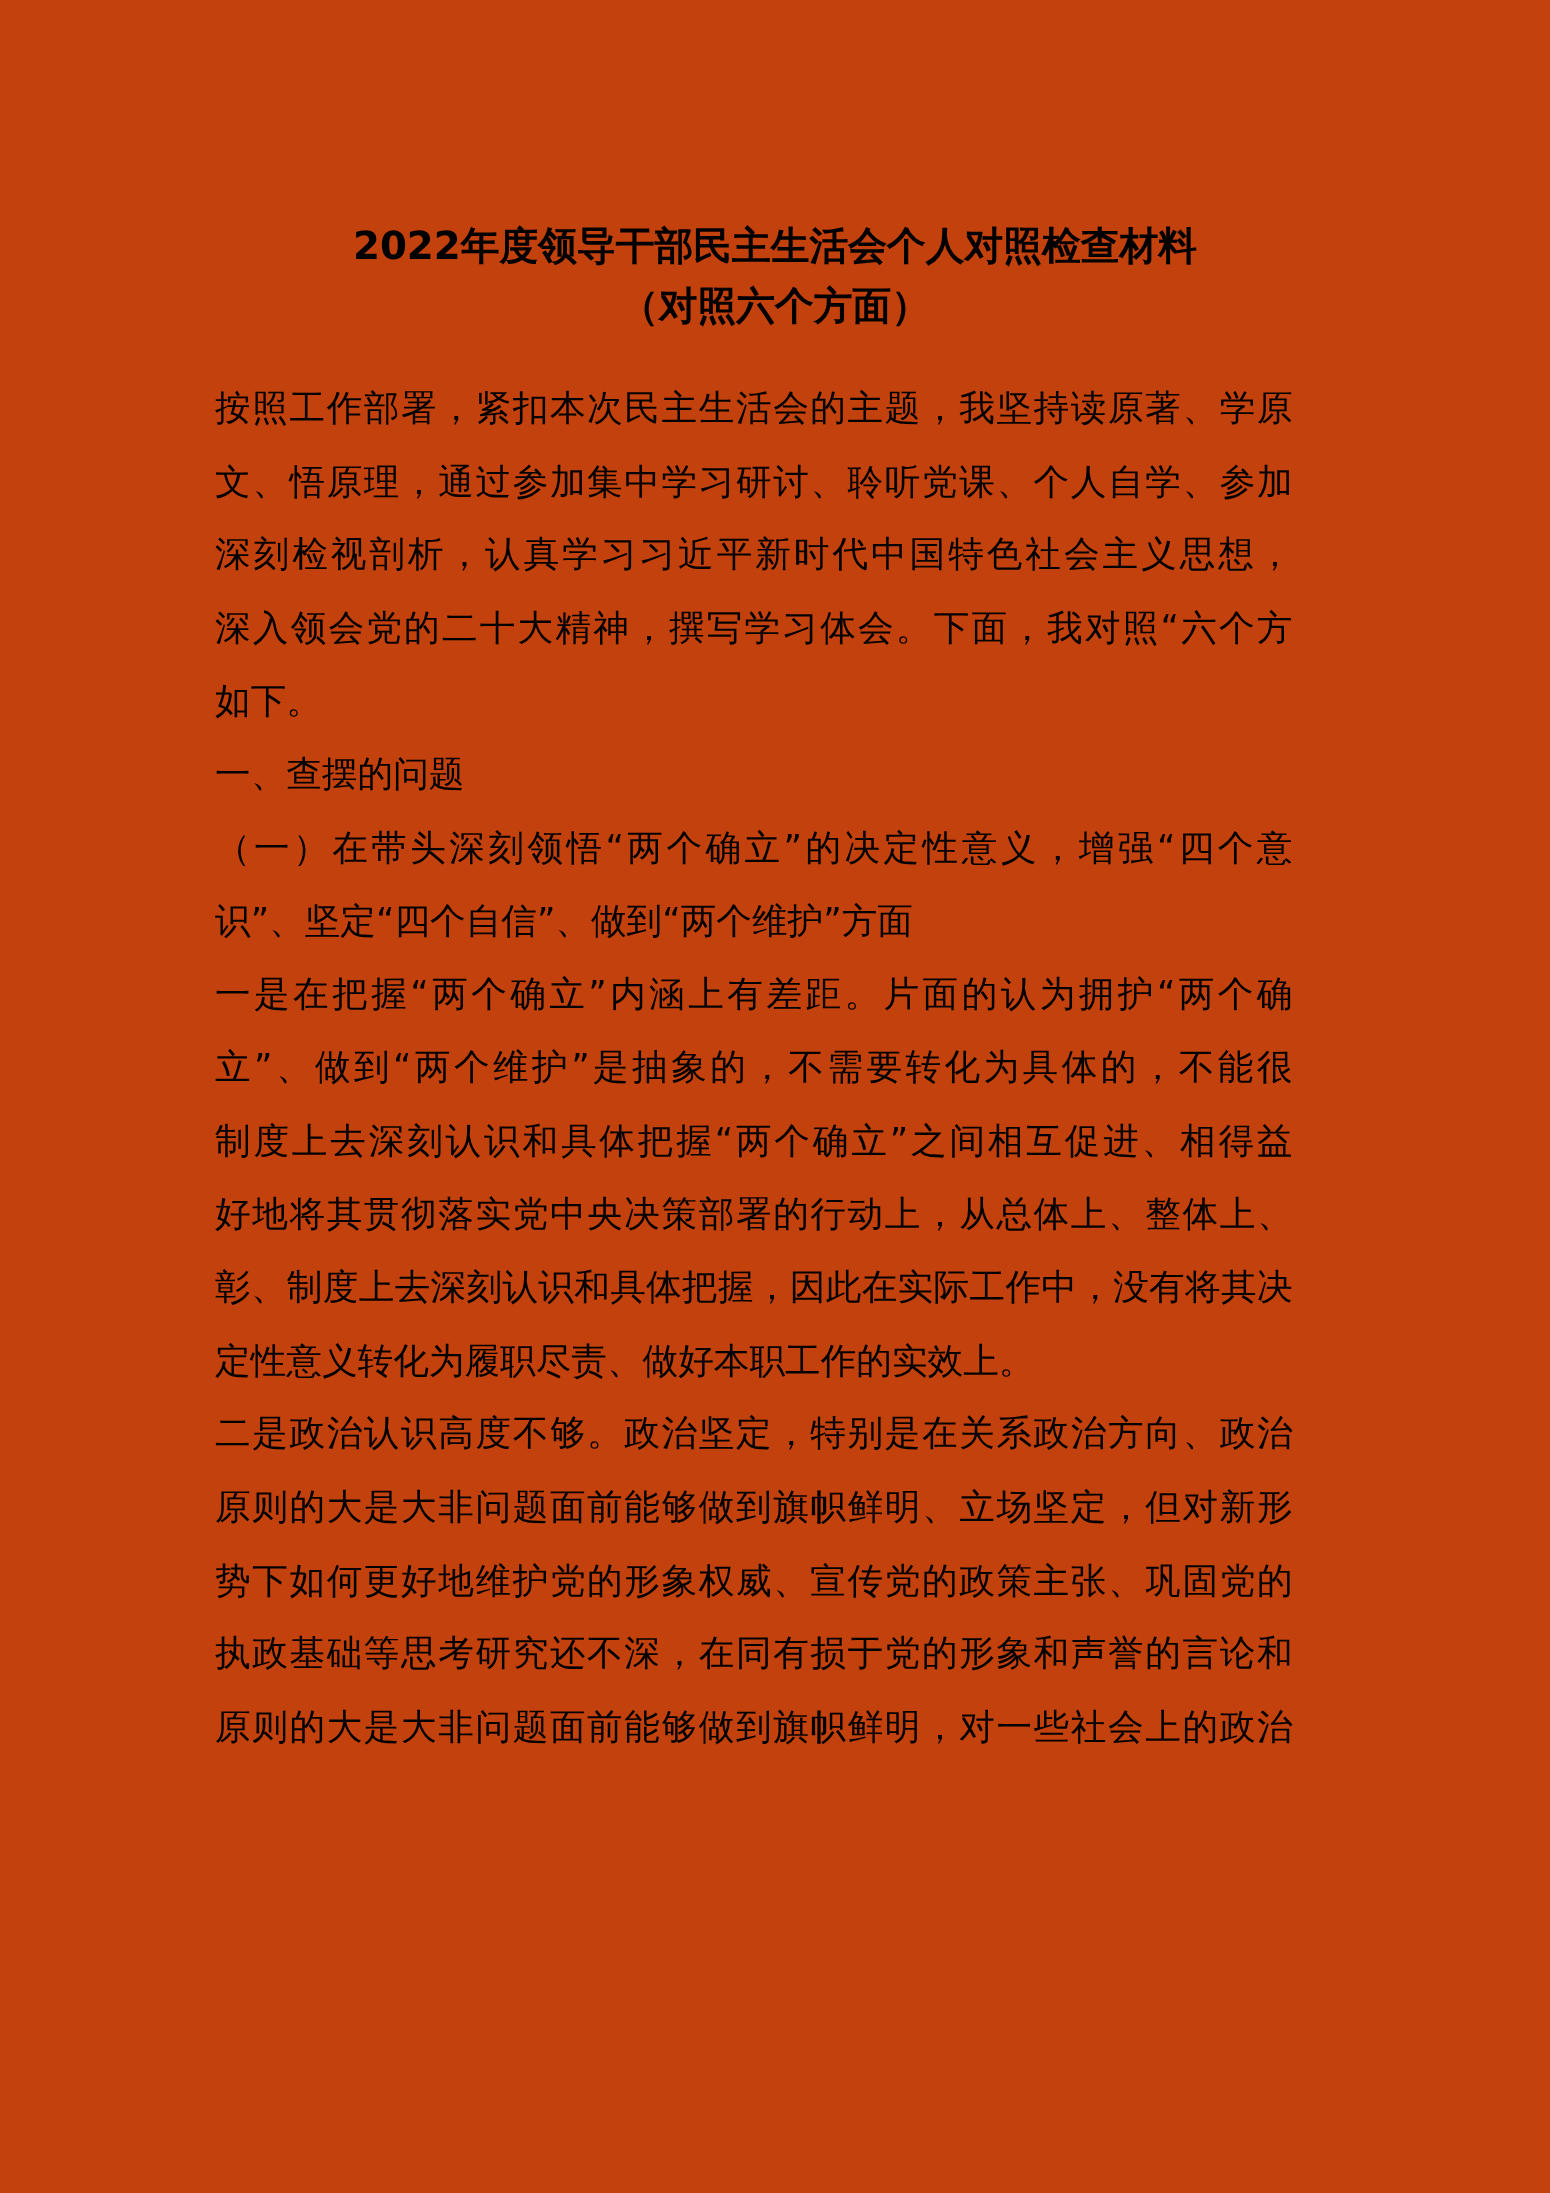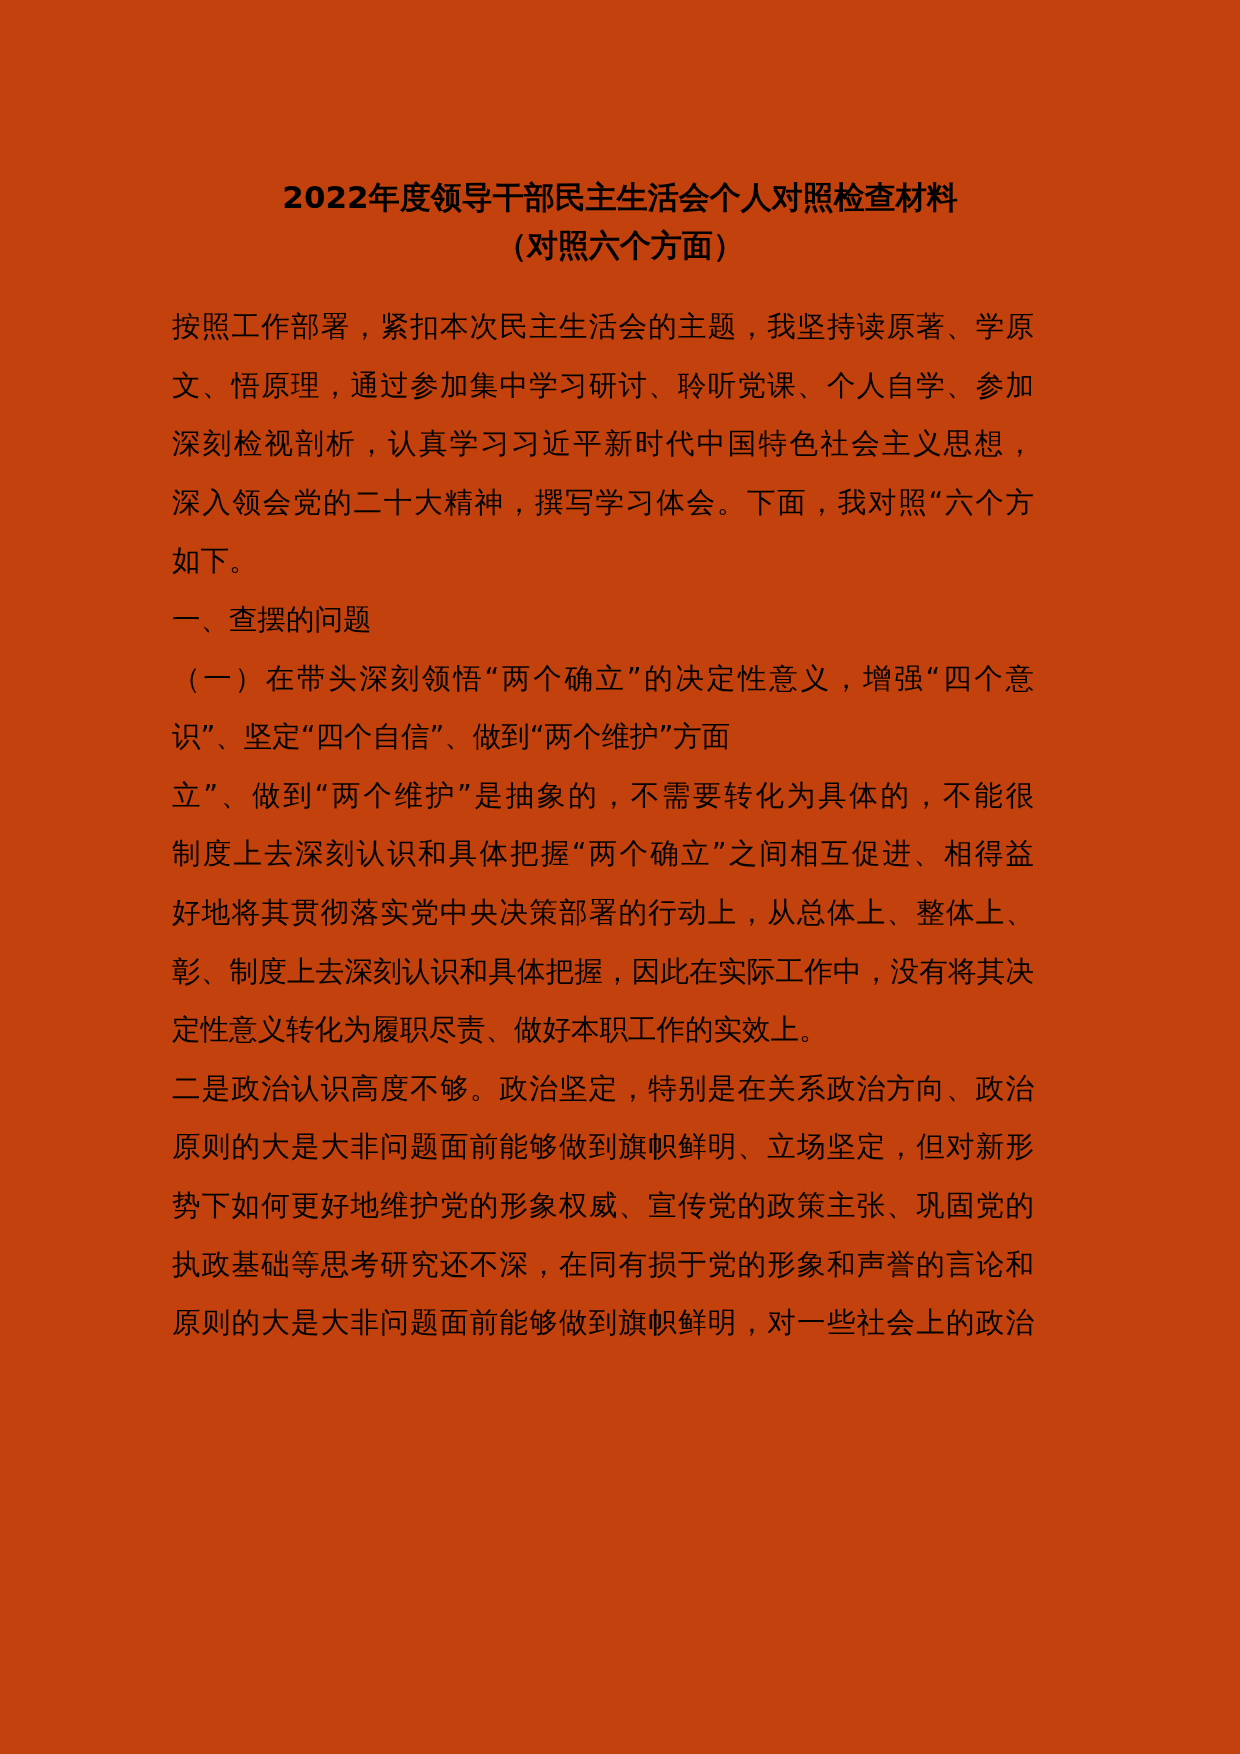--- a/index.html
+++ b/index.html
@@ -32,20 +32,21 @@
 
   <div class="body">
     <div class="line">按照工作部署，紧扣本次民主生活会的主题，我坚持读原著、学原</div>
     <div class="line">文、悟原理，通过参加集中学习研讨、聆听党课、个人自学、参加</div>
     <div class="line">深刻检视剖析，认真学习习近平新时代中国特色社会主义思想，</div>
     <div class="line">深入领会党的二十大精神，撰写学习体会。下面，我对照“六个方</div>
     <div class="line last">如下。</div>
     <div class="line last">一、查摆的问题</div>
     <div class="line">（一）在带头深刻领悟“两个确立”的决定性意义，增强“四个意</div>
     <div class="line last">识”、坚定“四个自信”、做到“两个维护”方面</div>
+    <div class="line">一是在把握“两个确立”内涵上有差距。片面的认为拥护“两个确</div>
     <div class="line">立”、做到“两个维护”是抽象的，不需要转化为具体的，不能很</div>
     <div class="line">制度上去深刻认识和具体把握“两个确立”之间相互促进、相得益</div>
     <div class="line">好地将其贯彻落实党中央决策部署的行动上，从总体上、整体上、</div>
     <div class="line">彰、制度上去深刻认识和具体把握，因此在实际工作中，没有将其决</div>
     <div class="line last">定性意义转化为履职尽责、做好本职工作的实效上。</div>
     <div class="line">二是政治认识高度不够。政治坚定，特别是在关系政治方向、政治</div>
     <div class="line">原则的大是大非问题面前能够做到旗帜鲜明、立场坚定，但对新形</div>
     <div class="line">势下如何更好地维护党的形象权威、宣传党的政策主张、巩固党的</div>
     <div class="line">执政基础等思考研究还不深，在同有损于党的形象和声誉的言论和</div>
     <div class="line">原则的大是大非问题面前能够做到旗帜鲜明，对一些社会上的政治</div>

